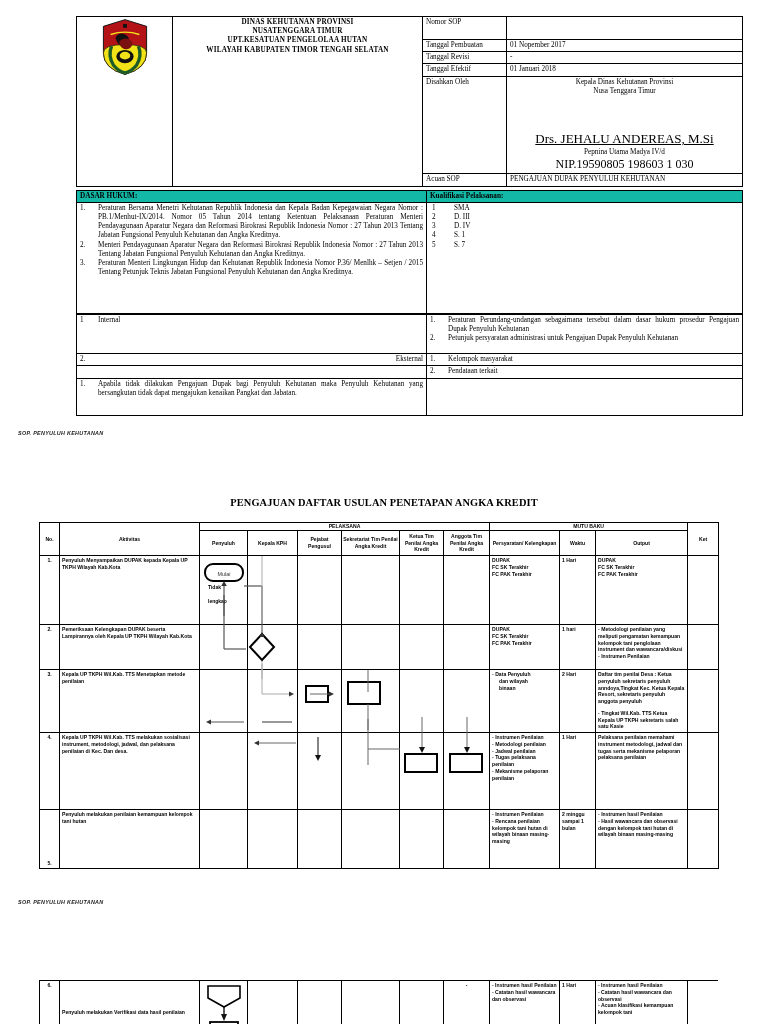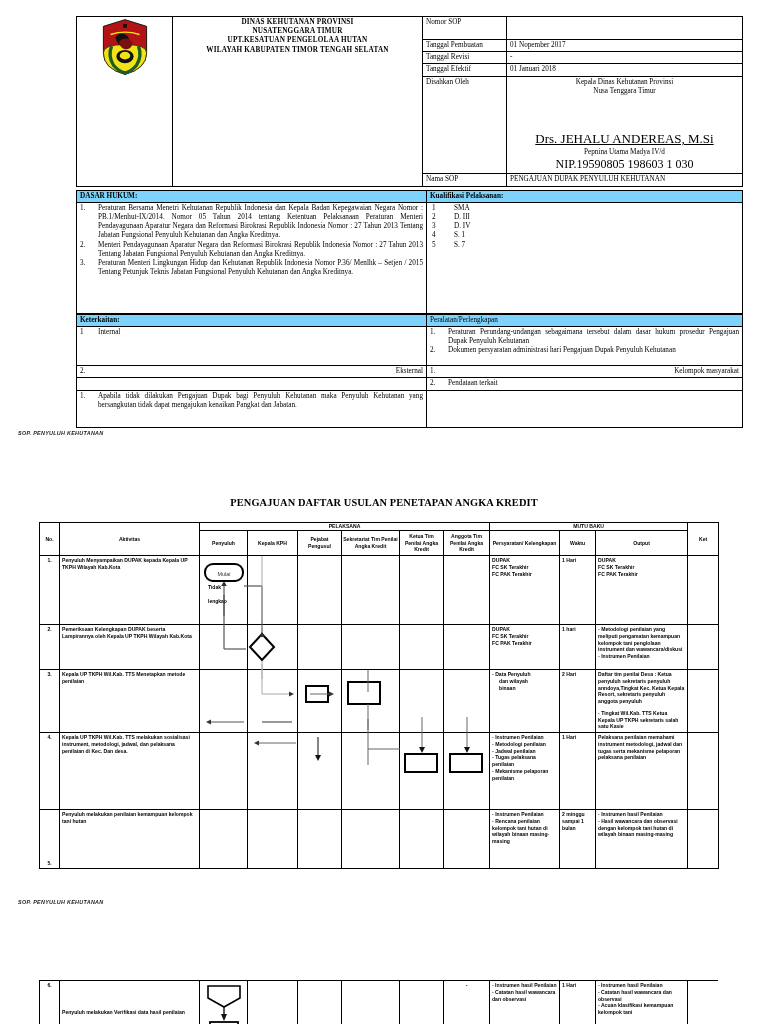--- a/index.html
+++ b/index.html
@@ -76,21 +76,21 @@
     margin-top: 35px;
     font-size: 13px;
   }
   .sah-cell .pangkat { font-size: 7.2px; }
   .sah-cell .nip { font-size: 12px; }
 
   
   .sec-head {
     font-weight: bold;
     font-size: 7.6px;
-    background: #7dd3fc;
+    background: #14b8a6;
   }
   .listrow { display: flex; gap: 4px; }
   .listrow .mk { width: 14px; flex: 0 0 14px; }
   .listrow .tx { flex: 1 1 auto; text-align: justify; }
   .kual-row { display: flex; gap: 8px; padding-left: 2px; }
   .kual-row .kn { width: 14px; }
 
   .footer-note {
     position: absolute;
     font-style: italic;
@@ -233,21 +233,21 @@
         <td class="meta-label">Disahkan Oleh</td>
         <td class="sah-cell">
           <div>Kepala Dinas Kehutanan Provinsi</div>
           <div>Nusa Tenggara Timur</div>
           <div class="nm">Drs. JEHALU ANDEREAS, M.Si</div>
           <div class="pangkat">Pepnina Utama Madya  IV/d</div>
           <div class="nip">NIP.19590805 198603 1 030</div>
         </td>
       </tr>
       <tr>
-        <td class="meta-label">Nama SOP</td>
+        <td class="meta-label">Acuan SOP</td>
         <td class="meta-val">PENGAJUAN DUPAK PENYULUH KEHUTANAN</td>
       </tr>
     </tbody>
   </table>
 
   <table class="sop" style="margin-top:3px">
     <colgroup>
         <col style="width:350px">
         <col style="width:316px">
       </colgroup>
@@ -297,52 +297,48 @@
     </tbody>
   </table>
 
   <table class="sop">
     <colgroup>
         <col style="width:350px">
         <col style="width:316px">
       </colgroup>
     <tbody>
       <tr>
-        <td class="sec-head">Keterkaitan:</td>
-        <td class="sec-head" style="font-weight:normal">Peralatan/Perlengkapan</td>
-      </tr>
-      <tr>
         <td style="height:36px">
           <div class="listrow">
             <span class="mk">1</span>
             <span class="tx" style="text-align:left">Internal</span>
           </div>
         </td>
         <td>
           <div class="listrow">
             <span class="mk">1.</span>
             <span class="tx">Peraturan Perundang-undangan sebagaimana tersebut dalam dasar hukum prosedur Pengajuan Dupak Penyuluh Kehutanan</span>
           </div>
           <div class="listrow">
             <span class="mk">2.</span>
-            <span class="tx">Dokumen persyaratan administrasi hari Pengajuan Dupak Penyuluh Kehutanan</span>
+            <span class="tx">Petunjuk persyaratan administrasi untuk Pengajuan Dupak Penyuluh Kehutanan</span>
           </div>
         </td>
       </tr>
       <tr>
         <td>
           <div class="listrow">
             <span class="mk">2.</span>
             <span class="tx" style="text-align:right">Eksternal</span>
           </div>
         </td>
         <td>
           <div class="listrow">
             <span class="mk">1.</span>
-            <span class="tx" style="text-align:right">Kelompok masyarakat</span>
+            <span class="tx" style="text-align:left">Kelompok masyarakat</span>
           </div>
         </td>
       </tr>
       <tr>
         <td style="height:10px">&nbsp;</td>
         <td>
           <div class="listrow">
             <span class="mk">2.</span>
             <span class="tx" style="text-align:left">Pendataan terkait</span>
           </div>

